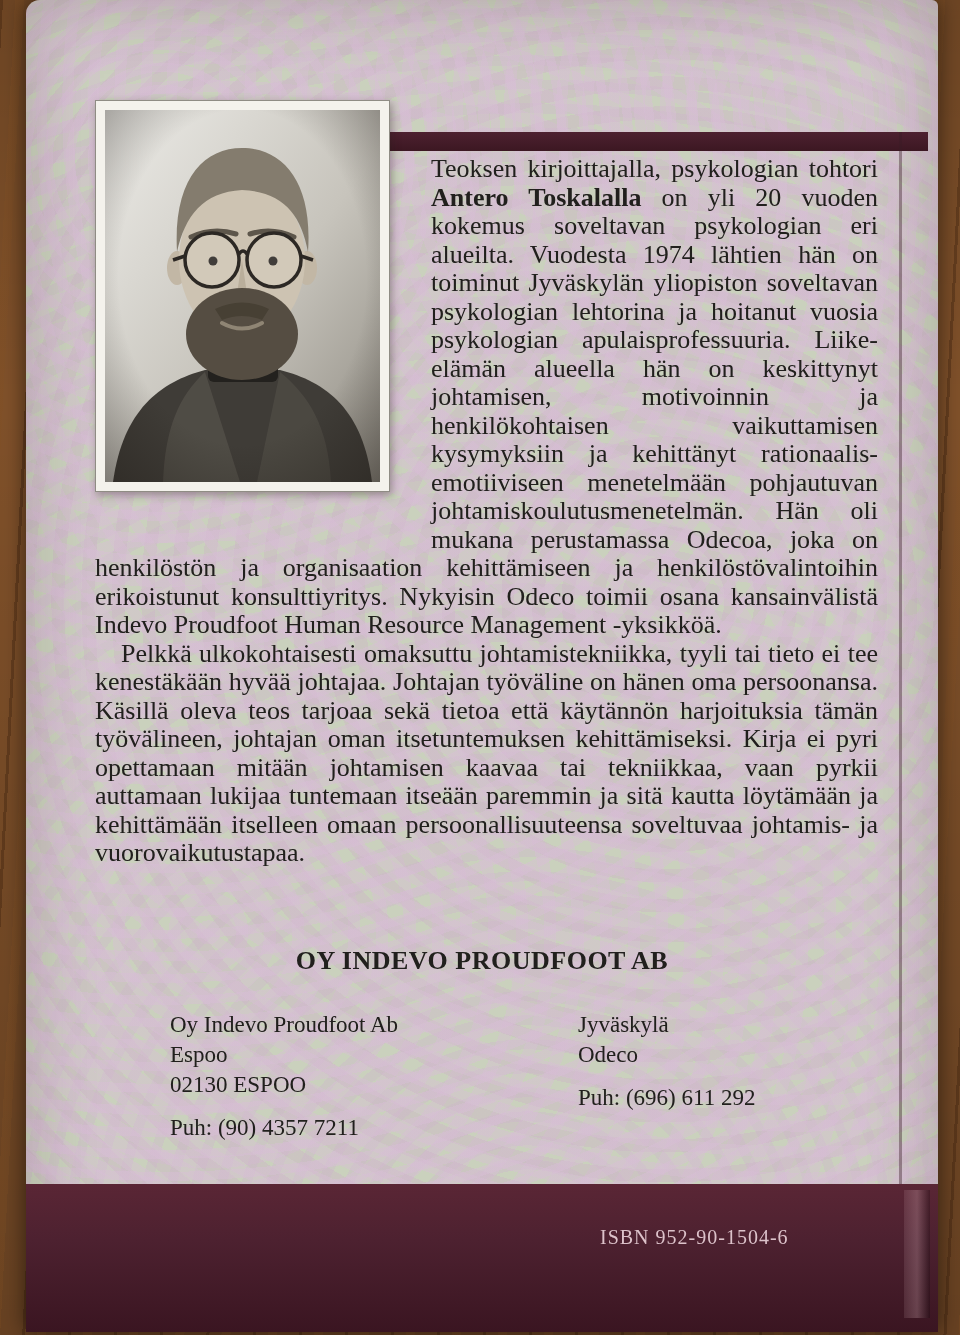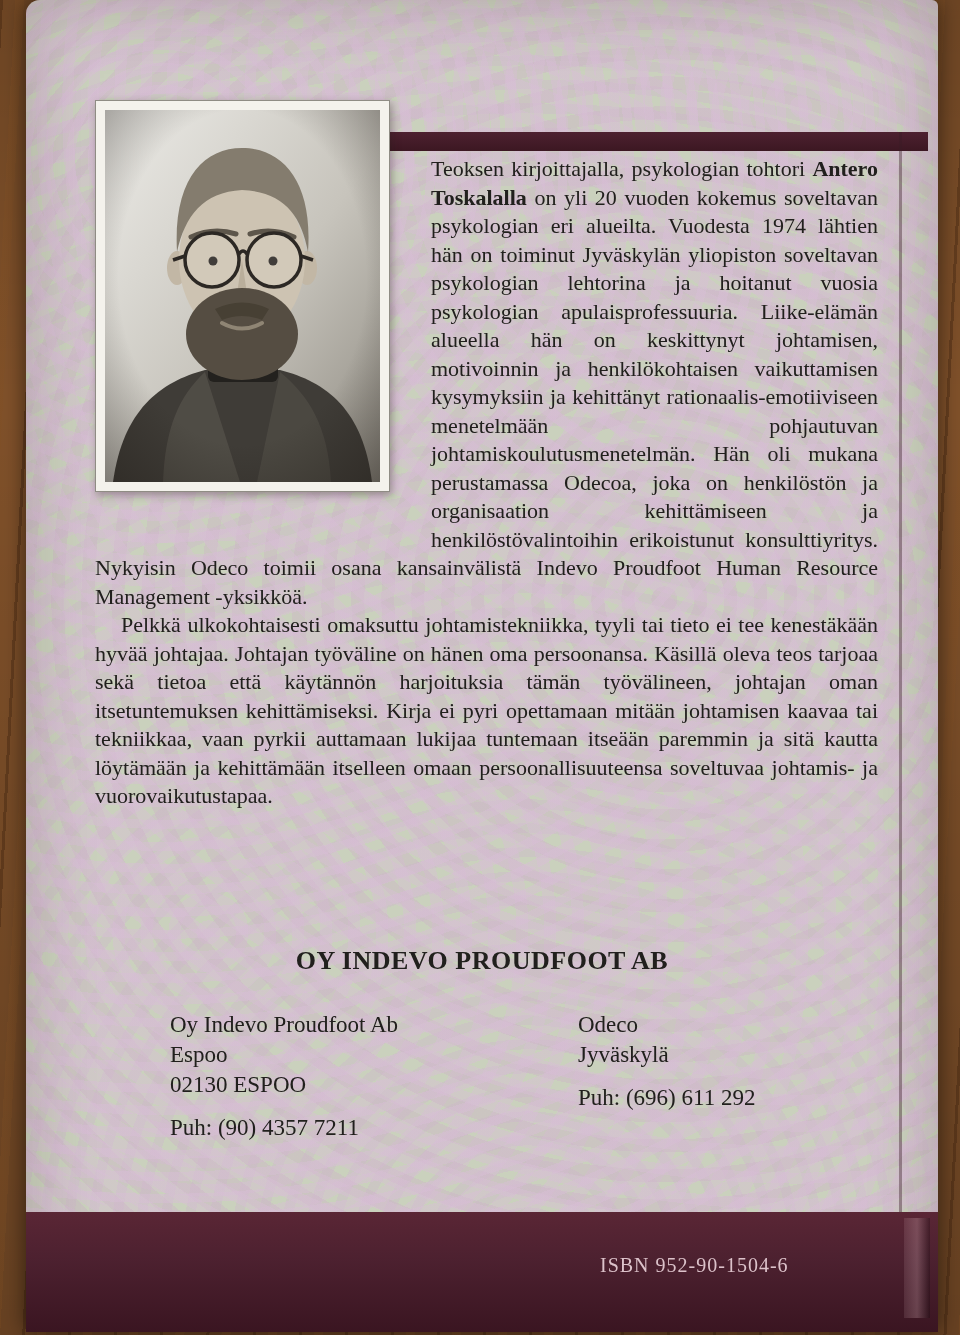--- a/index.html
+++ b/index.html
@@ -79,21 +79,21 @@
     z-index: 2;
   }
   .photo-frame svg { display: block; width: 100%; height: 100%; }
 
   
   .bio {
     position: absolute;
     top: 155px;
     left: 69px;
     right: 60px;
-    font-size: 22px;
+    font-size: 26px;
     line-height: 28.5px;
     text-align: justify;
     hyphens: auto;
     z-index: 2;
   }
   .photo-spacer {
     float: left;
     width: 336px;
     height: 373px;
   }
@@ -127,21 +127,21 @@
   .addr-col:last-child { width: auto; }
   .addr-line { display: block; }
   .phone-line { display: block; margin-top: 13px; }
 
   
   .isbn-band {
     position: absolute;
     left: 0;
     right: 0;
     bottom: 0;
-    height: 120px;
+    height: 148px;
     background: linear-gradient(180deg, #5a2635 0%, var(--maroon, #4d2130) 38%, #3a1521 100%);
     z-index: 3;
   }
   .isbn-band .page-edges {
     position: absolute;
     right: 8px;
     top: 6px;
     bottom: 14px;
     width: 26px;
     background: linear-gradient(90deg, rgba(255,220,225,0.10), rgba(255,220,225,0.22), rgba(0,0,0,0.25));
@@ -225,22 +225,22 @@
   <div class="publisher">
     <h1 class="publisher-heading">OY INDEVO PROUDFOOT AB</h1>
     <div class="addresses">
       <div class="addr-col">
         <span class="addr-line">Oy Indevo Proudfoot Ab</span>
         <span class="addr-line">Espoo</span>
         <span class="addr-line">02130 ESPOO</span>
         <span class="phone-line">Puh: (90) 4357 7211</span>
       </div>
       <div class="addr-col">
+        <span class="addr-line">Jyväskylä</span>
         <span class="addr-line">Odeco</span>
-        <span class="addr-line">Jyväskylä</span>
         <span class="phone-line">Puh: (696) 611 292</span>
       </div>
     </div>
   </div>
 
   <div class="isbn-band">
     <div class="page-edges"></div>
     <span class="isbn-text">ISBN 952-90-1504-6</span>
   </div>
 

